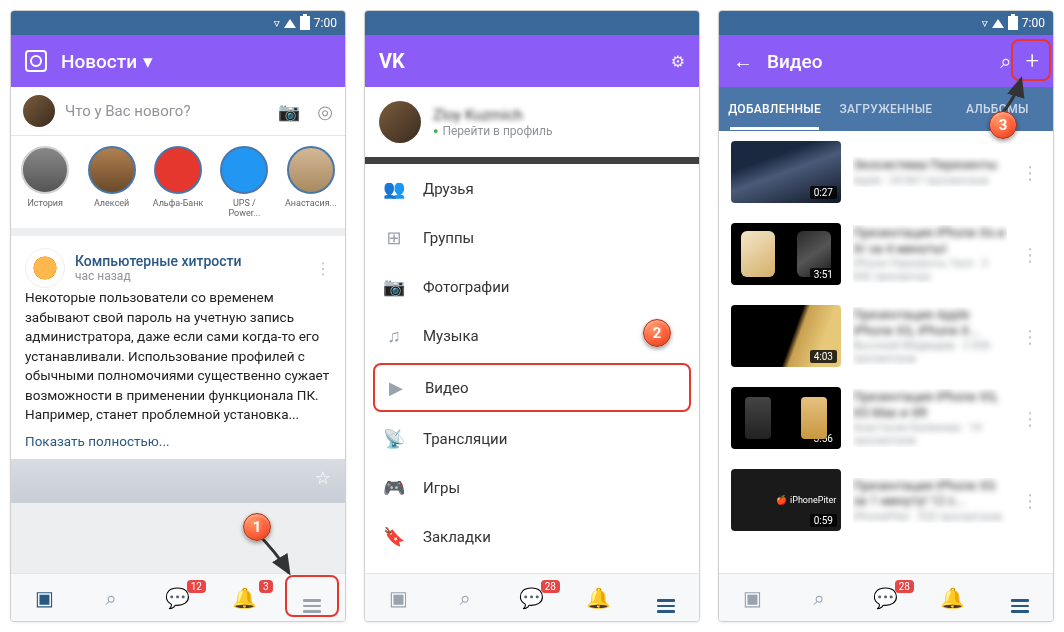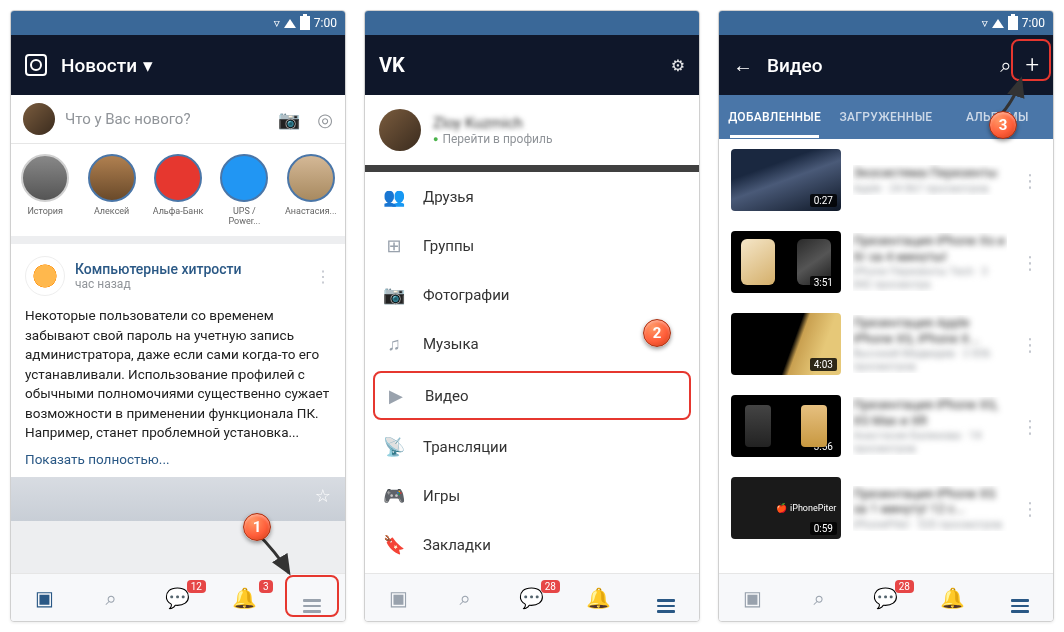--- a/index.html
+++ b/index.html
@@ -3,21 +3,21 @@
 <meta charset="utf-8">
 <style>
 * { box-sizing: border-box; margin: 0; padding: 0; font-family: -apple-system, Roboto, Arial, sans-serif; }
 body { background: #fff; display: flex; gap: 18px; padding: 10px; }
 .phone { width: 340px; height: 612px; border: 1px solid #d0d0d0; border-radius: 4px; overflow: hidden; display: flex; flex-direction: column; background: #fff; position: relative; box-shadow: 0 1px 3px rgba(0,0,0,0.08);}
 .statusbar { height: 24px; background: #3a6898; display: flex; align-items: center; justify-content: flex-end; padding: 0 8px; color: #fff; font-size: 12px; gap: 4px;}
 .statusbar .ic { display:inline-block; }
 .statusbar .tri { width:0;height:0;border-left:6px solid transparent;border-right:6px solid transparent;border-bottom:9px solid #fff; }
 .statusbar .batt { width:10px;height:14px;border:1px solid #fff; position:relative; background:#fff;}
 .statusbar .batt::before{content:"";position:absolute;top:-3px;left:2px;width:4px;height:2px;background:#fff;}
-.appbar { height: 60px; background: #0f172a; display: flex; align-items: center; padding: 8px 14px; color: #fff; gap: 14px; }
+.appbar { height: 52px; background: #8b5cf6; display: flex; align-items: center; padding: 8px 14px; color: #fff; gap: 14px; }
 .appbar .title { font-size: 19px; font-weight: 500; flex: 1; display:flex; align-items:center; gap:6px;}
 .appbar .sqicon { width: 22px; height: 22px; border: 2px solid #fff; border-radius: 4px; display:flex;align-items:center;justify-content:center;}
 .appbar .sqicon::after{content:"";width:8px;height:8px;border:2px solid #fff;border-radius:50%;}
 .appbar .gear { opacity:.9;}
 .bottomnav { height: 48px; border-top: 1px solid #e6e6e6; display: flex; align-items: center; justify-content: space-around; background:#f7f8fa; }
 .bottomnav .bni { position:relative; color:#99a2ad; font-size:20px; width:40px; text-align:center;}
 .bottomnav .bni.active { color:#2a5885; }
 .bottomnav .badge { position:absolute; top:-6px; right:-8px; background:#e64646; color:#fff; font-size:10px; border-radius:4px; padding:1px 4px; min-width:14px; text-align:center;}
 .scroll { flex:1; overflow:hidden; background:#edeef0; }
 
@@ -27,21 +27,21 @@
 .composer .rico { color:#909499; font-size:18px; margin-left:6px;}
 .stories { background:#fff; padding:10px 8px; display:flex; gap:14px; border-bottom:8px solid #edeef0;}
 .story { width:54px; text-align:center; font-size:9px; color:#656565;}
 .story .sc { width:48px;height:48px;border-radius:50%; margin:0 auto 4px; background:#ccc; border:2px solid #4a76a8;}
 .story:nth-child(1) .sc{background:linear-gradient(#888,#555);border-color:#d0d0d0;}
 .story:nth-child(2) .sc{background:linear-gradient(#b08050,#6a4a2a);}
 .story:nth-child(3) .sc{background:#e6372f;}
 .story:nth-child(4) .sc{background:#2196f3;}
 .story:nth-child(5) .sc{background:linear-gradient(#d4b896,#a88a60);}
 .post { background:#fff; padding:12px 14px; }
-.post-head { display:flex; gap:10px; align-items:center; margin-bottom:10px;}
+.post-head { display:flex; gap:10px; align-items:center; }
 .post-head .pav { width:40px;height:40px;border-radius:50%;background:radial-gradient(circle,#ffb84d 40%,#ff8c00 42%,#fff 44%);border:1px solid #eee;}
 .post-head .pname { color:#2a5885; font-weight:500; font-size:14px;}
 .post-head .ptime { color:#909499; font-size:12px;}
 .post-head .pmore { margin-left:auto; color:#c0c4cc;}
 .post-body { font-size:13.5px; color:#222; line-height:1.45; margin-bottom:8px;}
 .post-more { color:#2a5885; font-size:13.5px;}
 .post-img { margin:10px -14px -12px; height:44px; background:linear-gradient(#d8dce2,#c8ced6); position:relative;}
 .post-img::after{content:"☆"; position:absolute; right:14px; top:8px; color:#fff; font-size:18px;}
 
 .profilebar { background:#fff; padding:14px; display:flex; gap:12px; align-items:center; border-bottom:7px solid #404040;}

